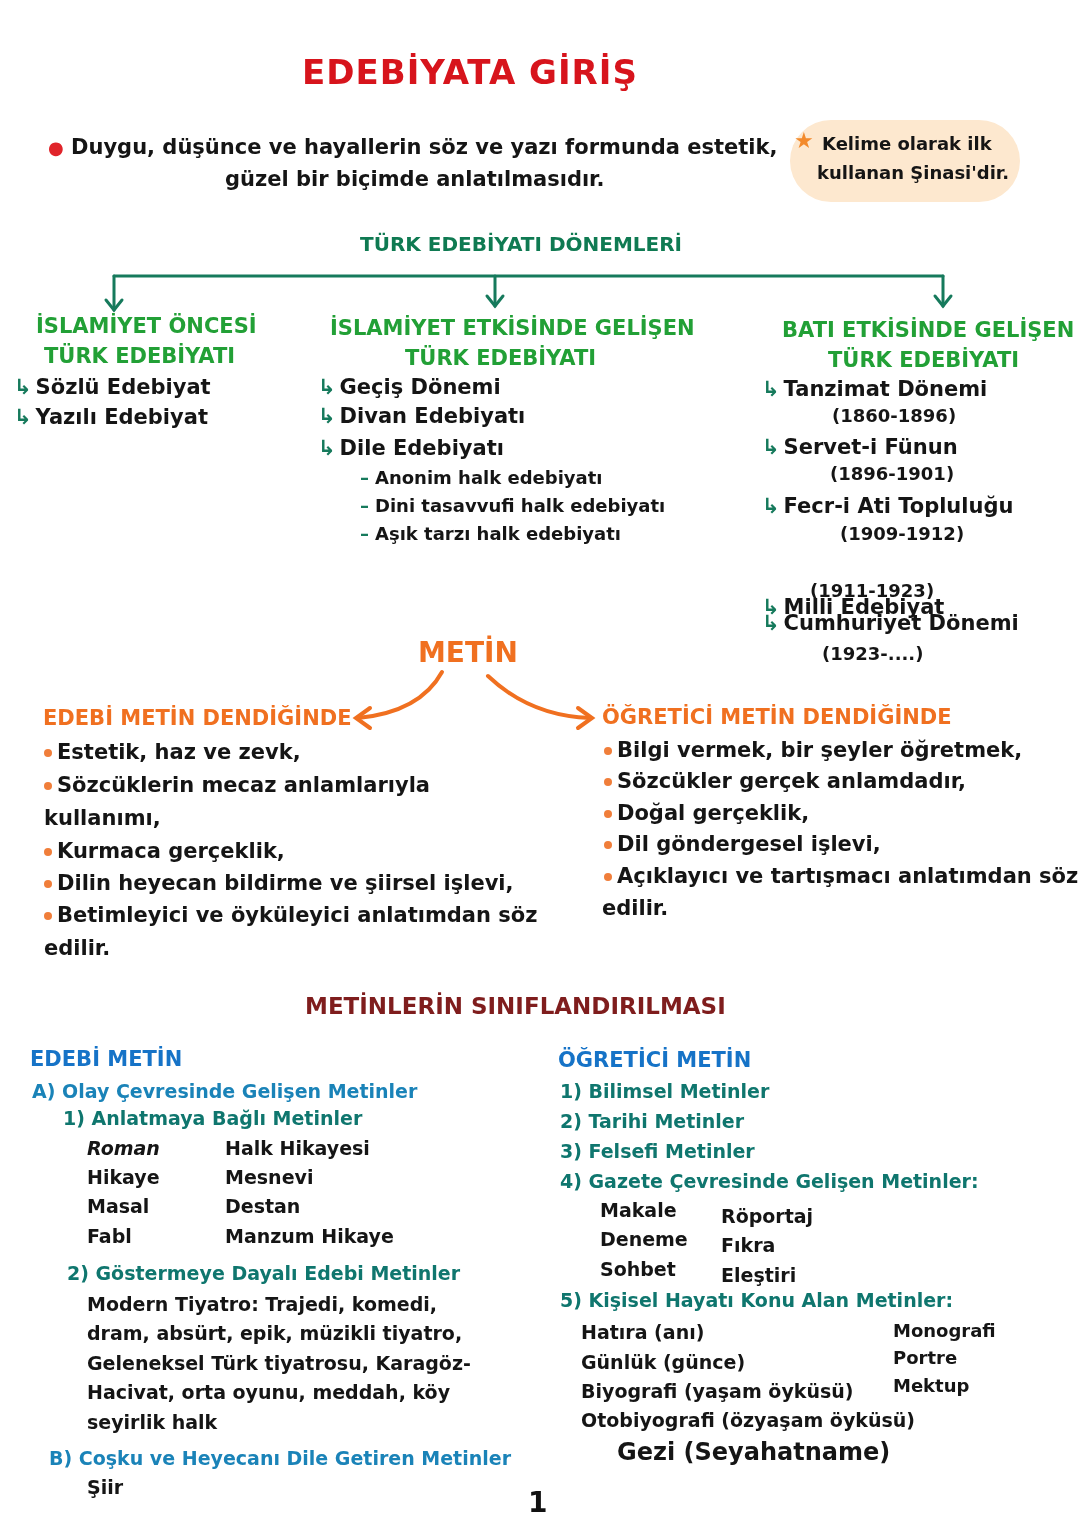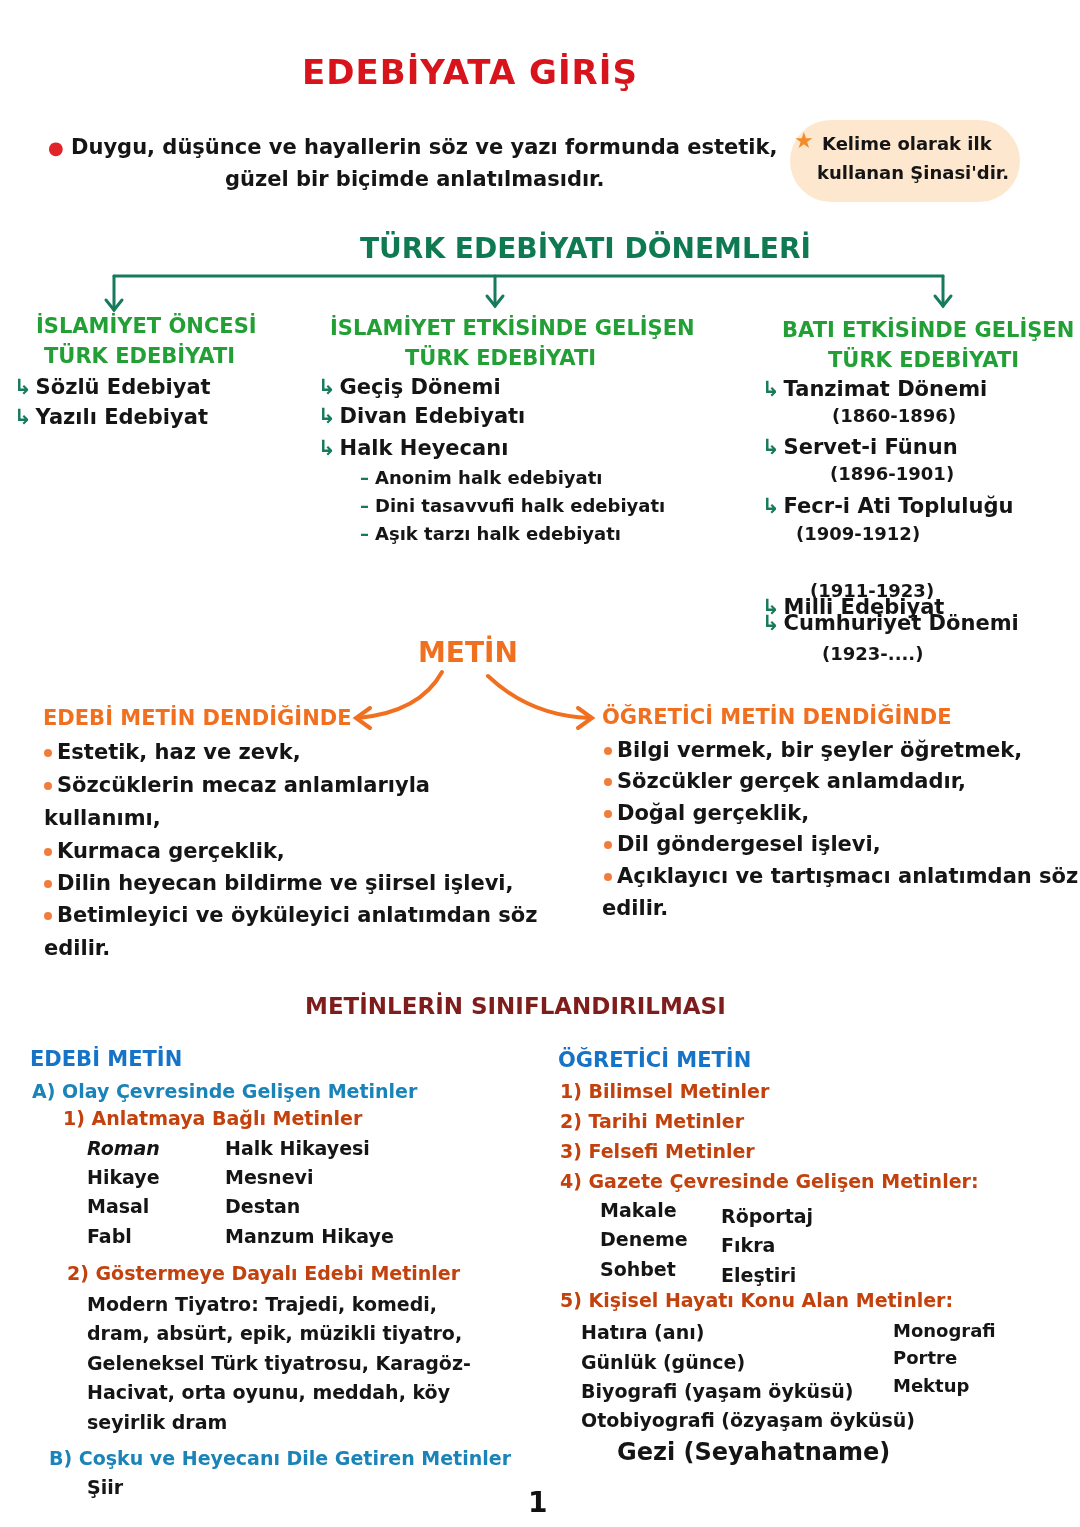--- a/index.html
+++ b/index.html
@@ -7,21 +7,21 @@
   body { position: relative; font-family: "DejaVu Sans", sans-serif; color: #111; }
   .abs { position: absolute; white-space: nowrap; }
   .title { font-weight: bold; color: #d7141c; font-size: 34px; letter-spacing: 1px; }
   .body-txt { font-size: 21px; font-weight: bold; color: #151515; }
   .sm-txt { font-size: 18px; font-weight: bold; color: #151515; }
   .green-dark { color: #0f7a52; }
   .green { color: #22a036; font-weight: bold; font-size: 21px; }
   .orange { color: #f07020; font-weight: bold; }
   .navy { color: #7f1d1d; font-weight: bold; }
   .blue { color: #1673c7; font-weight: bold; }
-  .cyan { color: #c2410c; font-weight: bold; }
+  .cyan { color: #0f766e; font-weight: bold; }
   .arrow-g { color: #167a5c; font-weight: bold; margin-right: 4px; }
   .dash { color: #167a5c; margin-right: 6px; }
   .dot { display: inline-block; width: 8px; height: 8px; border-radius: 50%; background: #f07e3a; margin-right: 5px; vertical-align: middle; }
   .note { position: absolute; left: 790px; top: 120px; width: 230px; height: 82px; background: #fde8cf; border-radius: 42px; }
   .center { text-align: center; }
   svg { position: absolute; left: 0; top: 0; }
 </style>
 </head>
 <body>
 
@@ -49,44 +49,44 @@
   <span style="color:#e0242a; font-size:18px;">●</span>
   <span>Duygu, düşünce ve hayallerin söz ve yazı formunda estetik,</span>
 </div>
 <div class="abs body-txt" style="left:225px; top:167px;">güzel bir biçimde anlatılmasıdır.</div>
 
 <div class="note"></div>
 <div class="abs" style="left:794px; top:128px; color:#f38a2c; font-size:22px;">★</div>
 <div class="abs sm-txt" style="left:822px; top:133px;">Kelime olarak ilk</div>
 <div class="abs sm-txt" style="left:817px; top:162px;">kullanan Şinasi'dir.</div>
 
-<div class="abs green-dark" style="left:360px; top:232px; font-size:28px; font-weight:bold;">TÜRK EDEBİYATI DÖNEMLERİ</div>
+<div class="abs green-dark" style="left:360px; top:232px; font-size:20px; font-weight:bold;">TÜRK EDEBİYATI DÖNEMLERİ</div>
 
 <div class="abs green" style="left:36px; top:314px;">İSLAMİYET ÖNCESİ</div>
 <div class="abs green" style="left:44px; top:344px;">TÜRK EDEBİYATI</div>
 <div class="abs body-txt" style="left:14px; top:375px;"><span class="arrow-g">↳</span><span>Sözlü Edebiyat</span></div>
 <div class="abs body-txt" style="left:14px; top:405px;"><span class="arrow-g">↳</span><span>Yazılı Edebiyat</span></div>
 
 <div class="abs green" style="left:330px; top:316px;">İSLAMİYET ETKİSİNDE GELİŞEN</div>
 <div class="abs green" style="left:405px; top:346px;">TÜRK EDEBİYATI</div>
 <div class="abs body-txt" style="left:318px; top:375px;"><span class="arrow-g">↳</span><span>Geçiş Dönemi</span></div>
 <div class="abs body-txt" style="left:318px; top:404px;"><span class="arrow-g">↳</span><span>Divan Edebiyatı</span></div>
-<div class="abs body-txt" style="left:318px; top:436px;"><span class="arrow-g">↳</span><span>Halk Heyecanı</span></div>
+<div class="abs body-txt" style="left:318px; top:436px;"><span class="arrow-g">↳</span><span>Dile Edebiyatı</span></div>
 <div class="abs sm-txt" style="left:360px; top:467px;"><span class="dash">–</span><span>Anonim halk edebiyatı</span></div>
 <div class="abs sm-txt" style="left:360px; top:495px;"><span class="dash">–</span><span>Dini tasavvufi halk edebiyatı</span></div>
 <div class="abs sm-txt" style="left:360px; top:523px;"><span class="dash">–</span><span>Aşık tarzı halk edebiyatı</span></div>
 
 <div class="abs green" style="left:782px; top:318px;">BATI ETKİSİNDE GELİŞEN</div>
 <div class="abs green" style="left:828px; top:348px;">TÜRK EDEBİYATI</div>
 <div class="abs body-txt" style="left:762px; top:377px;"><span class="arrow-g">↳</span><span>Tanzimat Dönemi</span></div>
 <div class="abs sm-txt" style="left:832px; top:405px;">(1860-1896)</div>
 <div class="abs body-txt" style="left:762px; top:435px;"><span class="arrow-g">↳</span><span>Servet-i Fünun</span></div>
 <div class="abs sm-txt" style="left:830px; top:463px;">(1896-1901)</div>
 <div class="abs body-txt" style="left:762px; top:494px;"><span class="arrow-g">↳</span><span>Fecr-i Ati Topluluğu</span></div>
-<div class="abs sm-txt" style="left:796px; top:523px;">(1909-1912)</div>
+<div class="abs sm-txt" style="left:840px; top:523px;">(1909-1912)</div>
 <div class="abs body-txt" style="left:762px; top:551px;margin-top:44px;"><span class="arrow-g">↳</span><span>Milli Edebiyat</span></div>
 <div class="abs sm-txt" style="left:810px; top:580px;">(1911-1923)</div>
 <div class="abs body-txt" style="left:762px; top:611px;"><span class="arrow-g">↳</span><span>Cumhuriyet Dönemi</span></div>
 <div class="abs sm-txt" style="left:822px; top:643px;">(1923-....)</div>
 
 <div class="abs orange" style="left:418px; top:636px; font-size:28px;">METİN</div>
 
 <div class="abs orange" style="left:43px; top:706px; font-size:21px;">EDEBİ METİN DENDİĞİNDE</div>
 <div class="abs body-txt" style="left:44px; top:740px;"><span class="dot"></span><span>Estetik, haz ve zevk,</span></div>
 <div class="abs body-txt" style="left:44px; top:773px;"><span class="dot"></span><span>Sözcüklerin mecaz anlamlarıyla</span></div>
@@ -115,21 +115,21 @@
 <div class="abs sm-txt" style="left:87px; top:1225px; font-size:19px;">Fabl</div>
 <div class="abs sm-txt" style="left:225px; top:1137px; font-size:19px;">Halk Hikayesi</div>
 <div class="abs sm-txt" style="left:225px; top:1166px; font-size:19px;">Mesnevi</div>
 <div class="abs sm-txt" style="left:225px; top:1195px; font-size:19px;">Destan</div>
 <div class="abs sm-txt" style="left:225px; top:1225px; font-size:19px;">Manzum Hikaye</div>
 <div class="abs cyan" style="left:67px; top:1262px; font-size:19px;">2) Göstermeye Dayalı Edebi Metinler</div>
 <div class="abs sm-txt" style="left:87px; top:1293px; font-size:19px;">Modern Tiyatro: Trajedi, komedi,</div>
 <div class="abs sm-txt" style="left:87px; top:1322px; font-size:19px;">dram, absürt, epik, müzikli tiyatro,</div>
 <div class="abs sm-txt" style="left:87px; top:1352px; font-size:19px;">Geleneksel Türk tiyatrosu, Karagöz-</div>
 <div class="abs sm-txt" style="left:87px; top:1381px; font-size:19px;">Hacivat, orta oyunu, meddah, köy</div>
-<div class="abs sm-txt" style="left:87px; top:1411px; font-size:19px;">seyirlik dram</div>
+<div class="abs sm-txt" style="left:87px; top:1411px; font-size:19px;">seyirlik halk</div>
 <div class="abs cyan" style="left:49px; top:1447px; font-size:19px; color:#1a83b8;">B) Coşku ve Heyecanı Dile Getiren Metinler</div>
 <div class="abs sm-txt" style="left:87px; top:1476px; font-size:19px;">Şiir</div>
 
 <div class="abs blue" style="left:558px; top:1048px; font-size:21px;">ÖĞRETİCİ METİN</div>
 <div class="abs cyan" style="left:560px; top:1080px; font-size:19px;">1) Bilimsel Metinler</div>
 <div class="abs cyan" style="left:560px; top:1110px; font-size:19px;">2) Tarihi Metinler</div>
 <div class="abs cyan" style="left:560px; top:1140px; font-size:19px;">3) Felsefi Metinler</div>
 <div class="abs cyan" style="left:560px; top:1170px; font-size:19px;">4) Gazete Çevresinde Gelişen Metinler:</div>
 <div class="abs sm-txt" style="left:600px; top:1199px; font-size:19px;">Makale</div>
 <div class="abs sm-txt" style="left:600px; top:1228px; font-size:19px;">Deneme</div>

